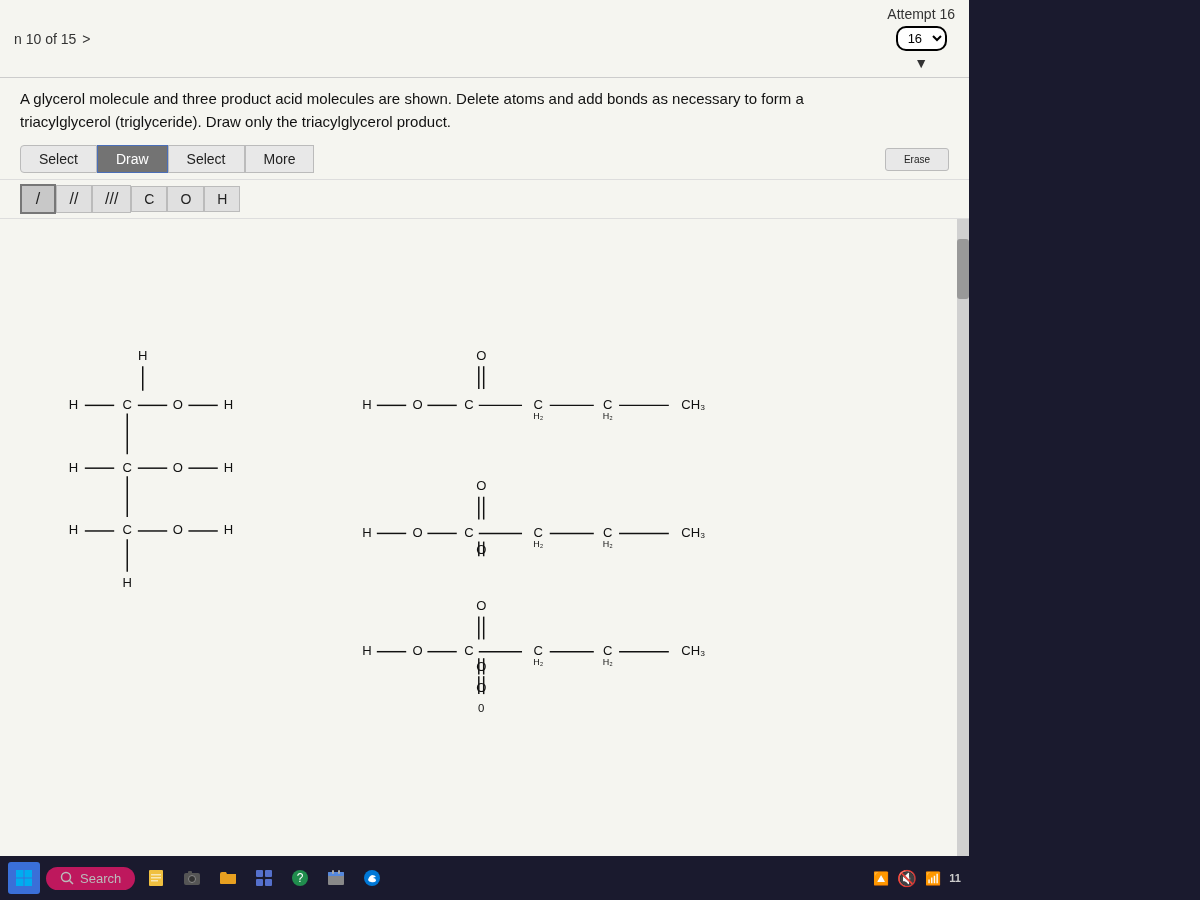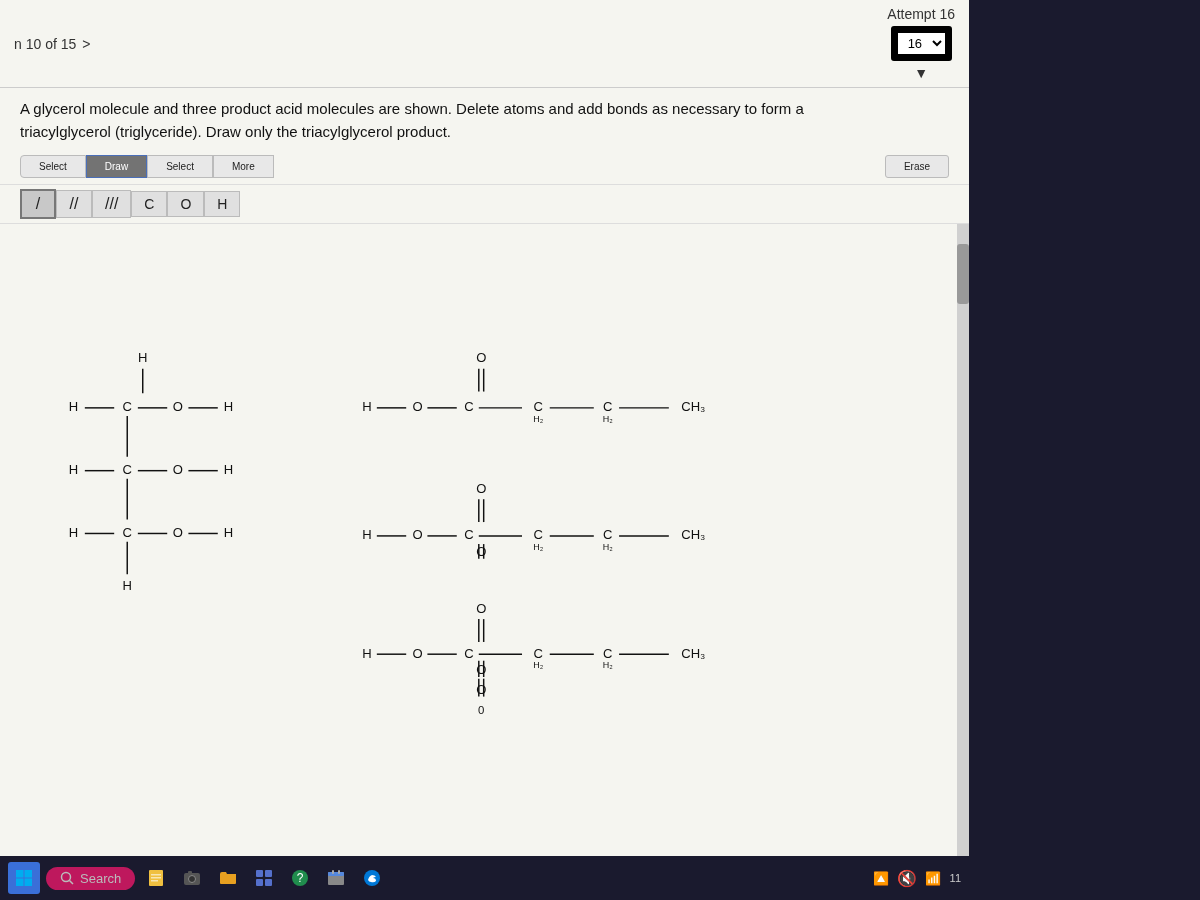--- a/index.html
+++ b/index.html
@@ -43,22 +43,22 @@
     .attempt-info {
       font-size: 14px;
       color: #333;
       display: flex;
       align-items: center;
       gap: 4px;
       flex-direction: column;
     }
     .attempt-dropdown {
       background: #fff;
-      border: 7px solid #000000;
-      border-radius: 3px;
+      border: 2px solid #000000;
+      border-radius: 10px;
       padding: 2px 6px;
       font-size: 13px;
       cursor: pointer;
     }
     .question-text {
       padding: 10px 20px 6px 20px;
       font-size: 15px;
       color: #111;
       line-height: 1.5;
       background: #f5f5f0;
@@ -66,21 +66,21 @@
     .toolbar {
       display: flex;
       align-items: center;
       padding: 6px 20px;
       gap: 0;
       background: #f5f5f0;
       border-bottom: 1px solid #ddd;
     }
     .toolbar-btn {
       padding: 5px 18px;
-      font-size: 10px;
+      font-size: 14px;
       border: 1px solid #bbb;
       background: #e8e8e8;
       cursor: pointer;
       color: #222;
     }
     .toolbar-btn.active {
       background: #737373;
       color: #fff;
       border-color: #4a6eb8;
     }
@@ -193,20 +193,21 @@
     }
     .taskbar-right-icon {
       color: #ccc;
       font-size: 13px;
       cursor: pointer;
     }
     .time-display {
       color: #ccc;
       font-size: 11px;
       text-align: left;
+      font-weight: bold;
     }
     .scrollbar {
       position: absolute;
       right: 0;
       top: 0;
       width: 12px;
       height: 100%;
       background: #d0d0d0;
     }
     .scrollbar-thumb {

